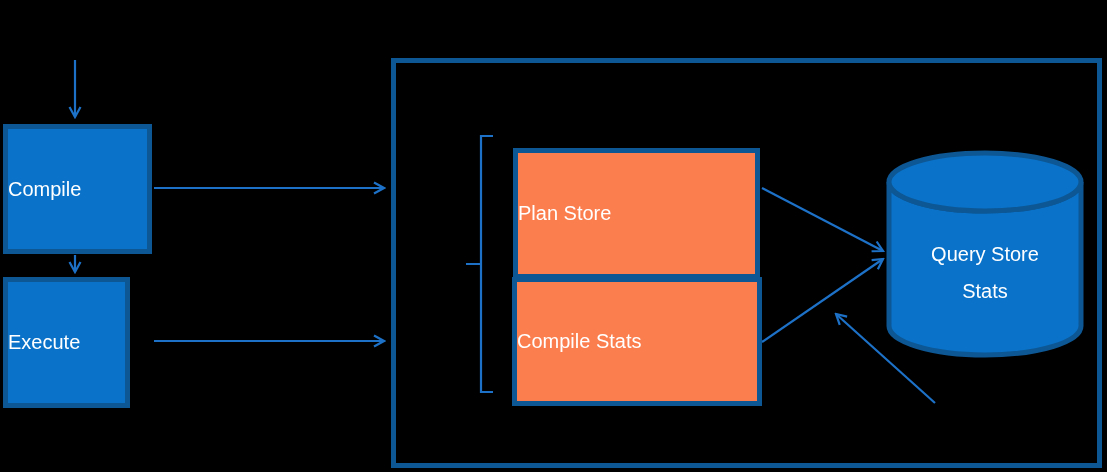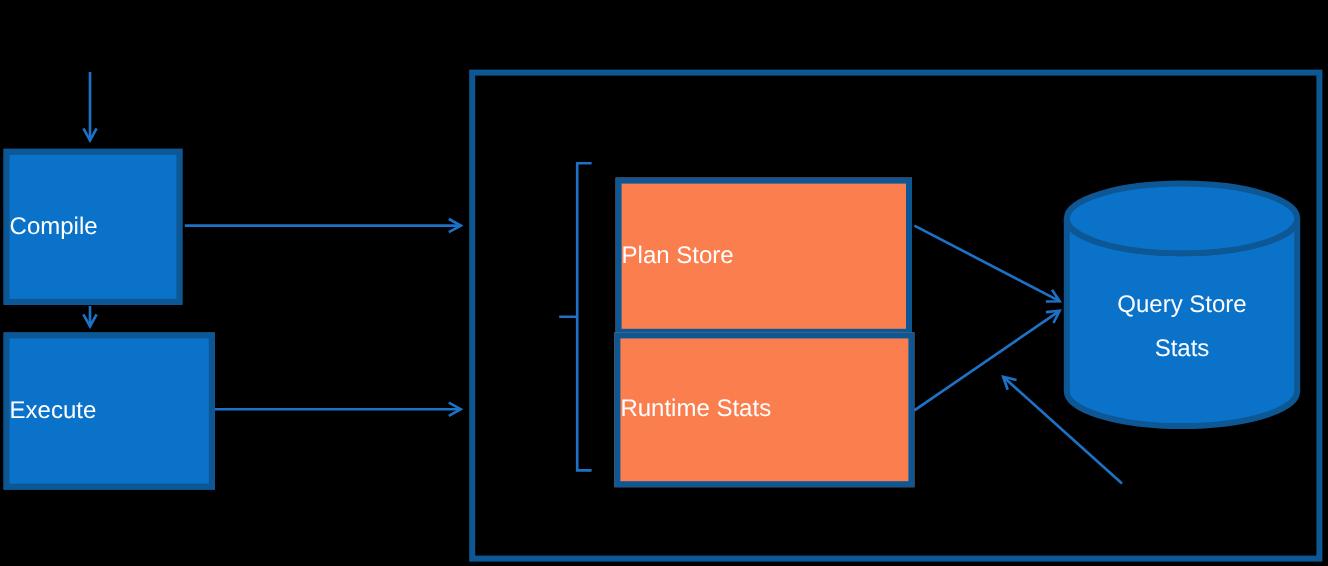--- a/index.html
+++ b/index.html
@@ -22,21 +22,21 @@
     border:5px solid var(--node-border);box-sizing:border-box;background:transparent;
   }
   .node{
     position:absolute;display:flex;align-items:center;
     box-sizing:border-box;border:5px solid var(--node-border);
     color:var(--text);font-size:20px;white-space:nowrap;
   }
   .blue{background:var(--blue-fill);}
   .orange{background:var(--orange-fill);}
   #node-compile{left:3px;top:124px;width:149px;height:130px;}
-  #node-execute{left:3px;top:277px;width:176px;height:131px;}
+  #node-execute{left:3px;top:277px;width:127px;height:131px;}
   #node-plan-store{left:513px;top:122px;width:247px;height:131px;margin-top:26px;}
   #node-runtime-stats{left:512px;top:277px;width:250px;height:129px;}
   .cyl-label{
     position:absolute;left:875px;top:236px;width:220px;
     color:var(--text);font-size:20px;line-height:37px;text-align:center;
   }
   .cyl-label span{display:block;}
   .stroke-arrow{stroke:var(--arrow);stroke-width:2.2;fill:none;}
   .cyl-shape{fill:var(--blue-fill);stroke:var(--node-border);stroke-width:5;}
 </style>
@@ -76,21 +76,21 @@
 
   <div class="node blue" id="node-execute">
     <span>Execute</span>
   </div>
 
   <div class="node orange" id="node-plan-store">
     <span>Plan Store</span>
   </div>
 
   <div class="node orange" id="node-runtime-stats">
-    <span>Runtime Stats</span>
+    <span>Compile Stats</span>
   </div>
 
   <div class="cyl-label">
     <span>Query Store</span>
     <span>Stats</span>
   </div>
 
 </div>
 
 </body></html>

